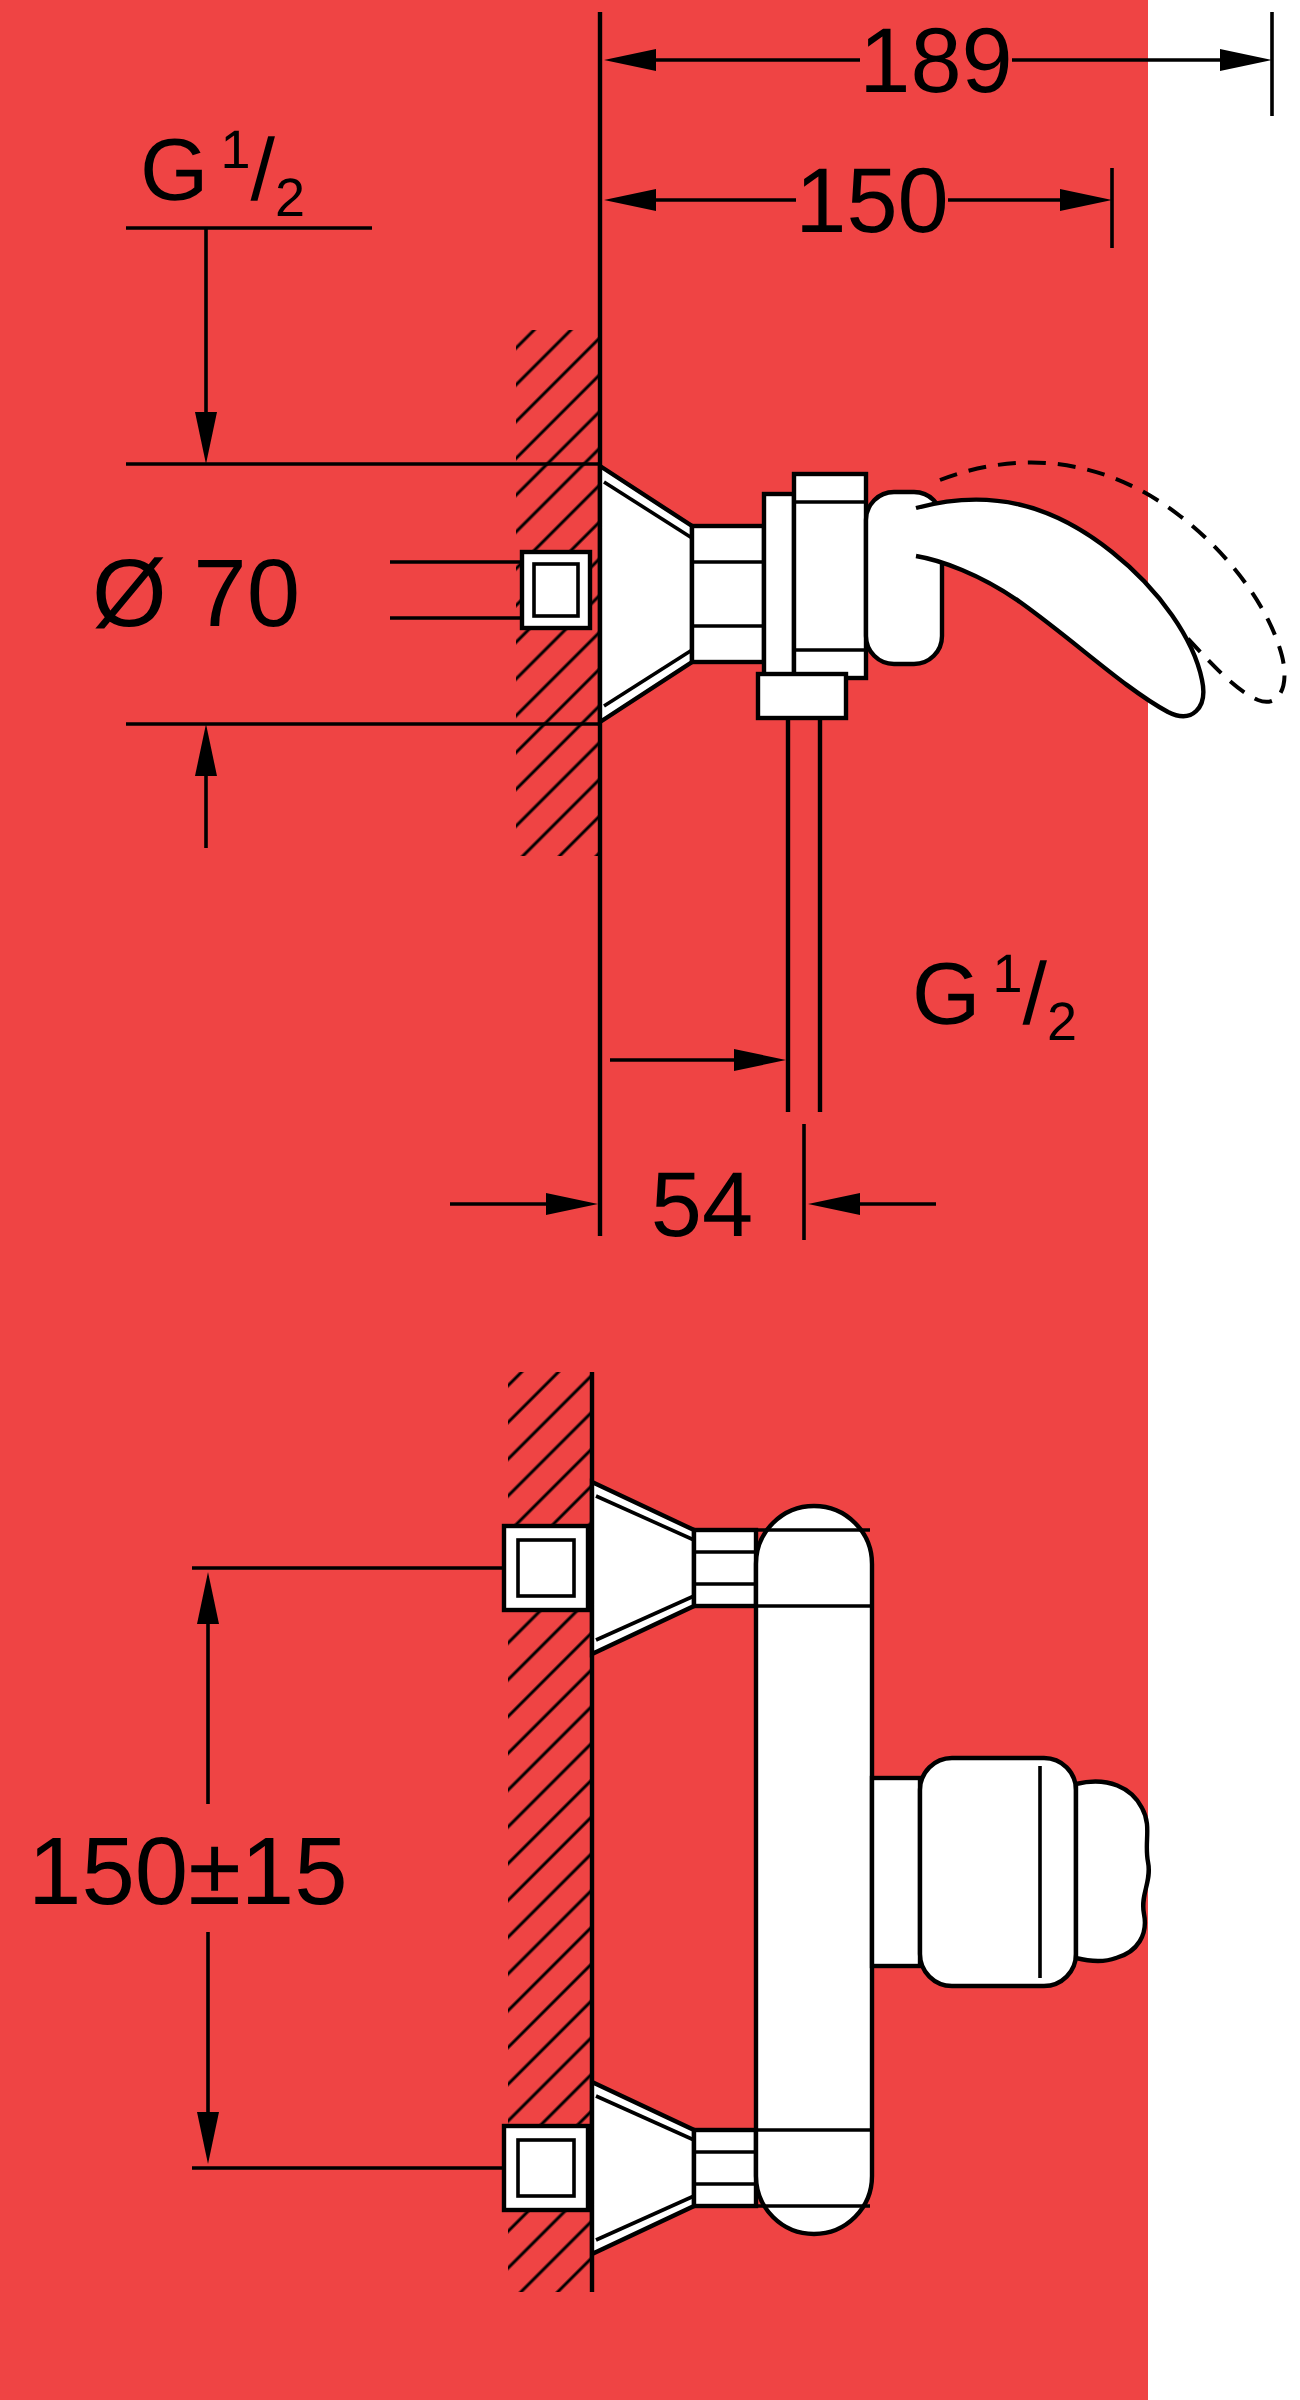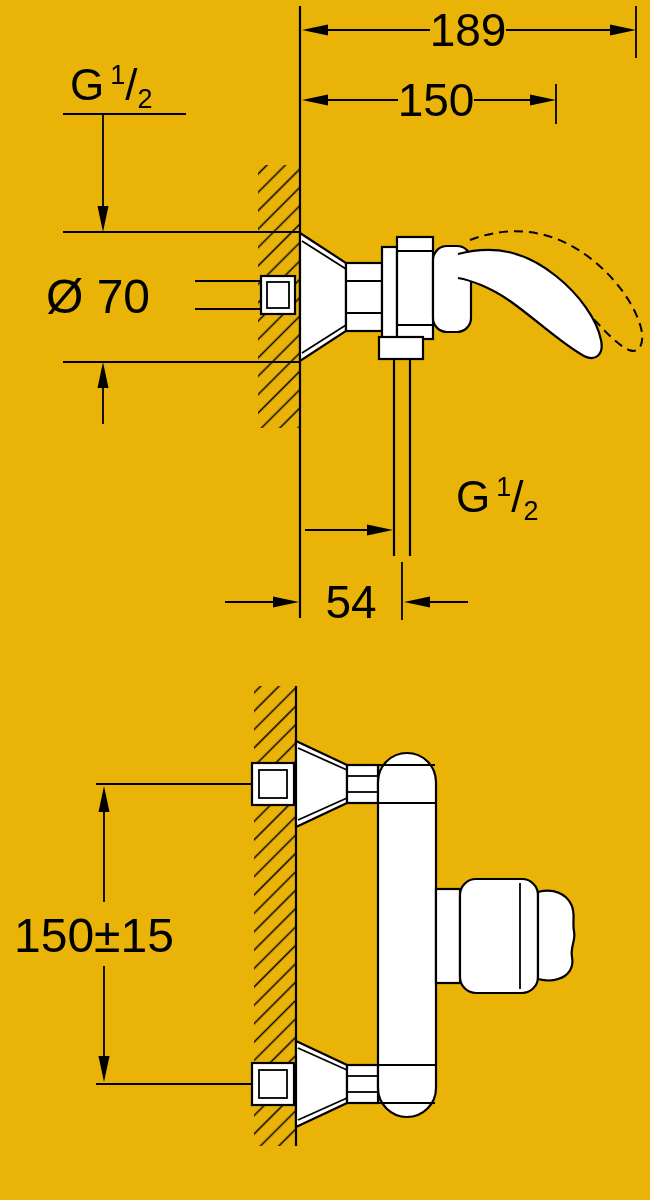--- a/index.html
+++ b/index.html
@@ -5,23 +5,23 @@
   html, body {
     margin: 0;
     padding: 0;
     background: #ffffff;
     width: 650px;
     height: 1200px;
     overflow: hidden;
   }
   .stage {
     position: relative;
-    width: 650px;
+    width: 574px;
     height: 1200px;
-    background: #eab308;
+    background: #ef4444;
   }
   svg { display: block; }
   .dim-text {
     font-family: "Liberation Sans", sans-serif;
     font-size: 46px;
     fill: #000;
   }
   .dim-text-lg {
     font-family: "Liberation Sans", sans-serif;
     font-size: 48px;

